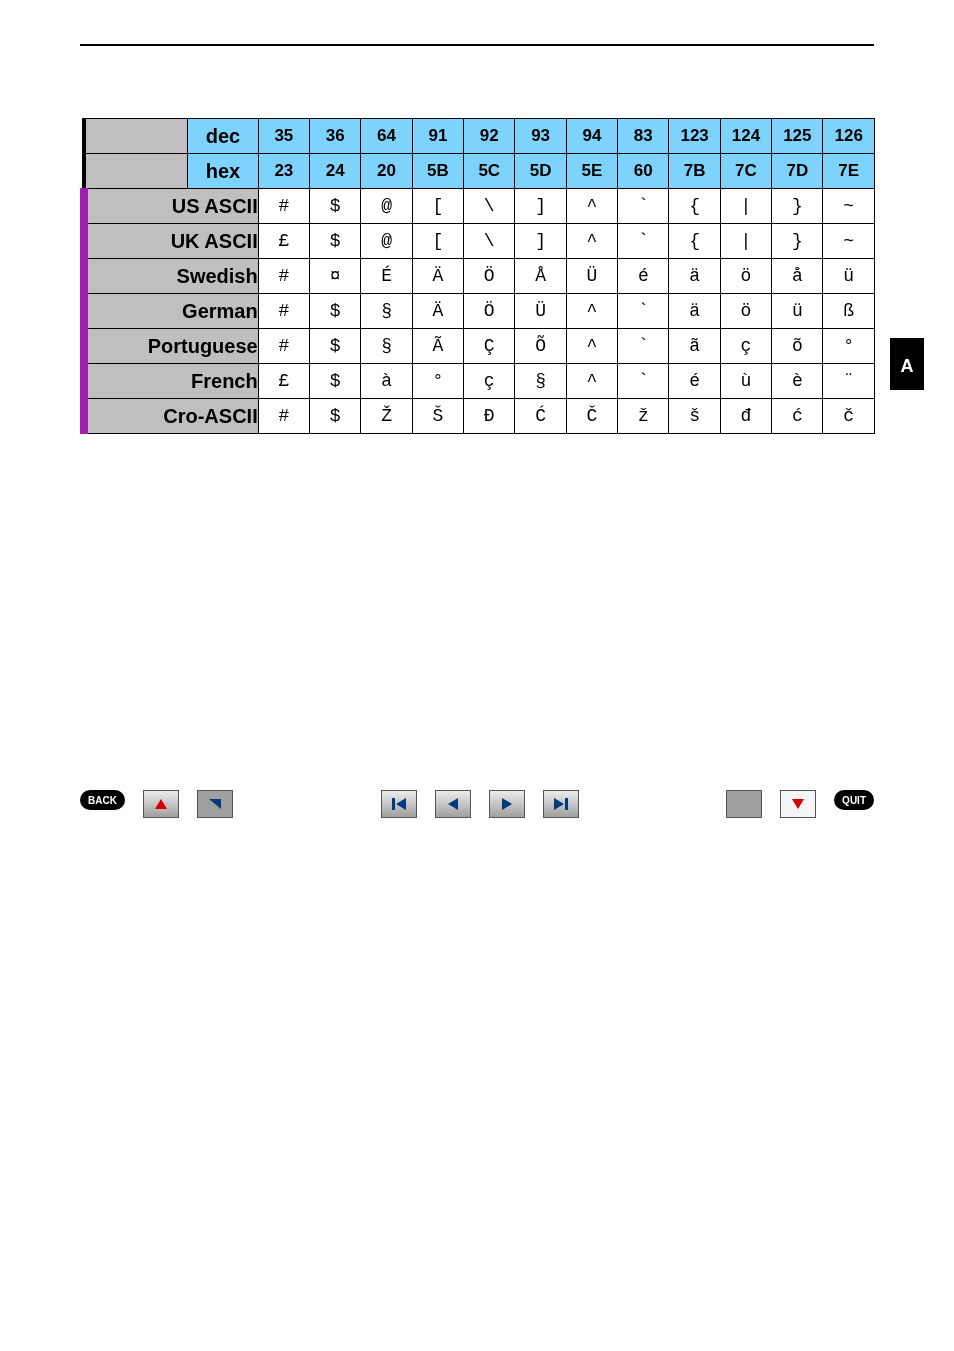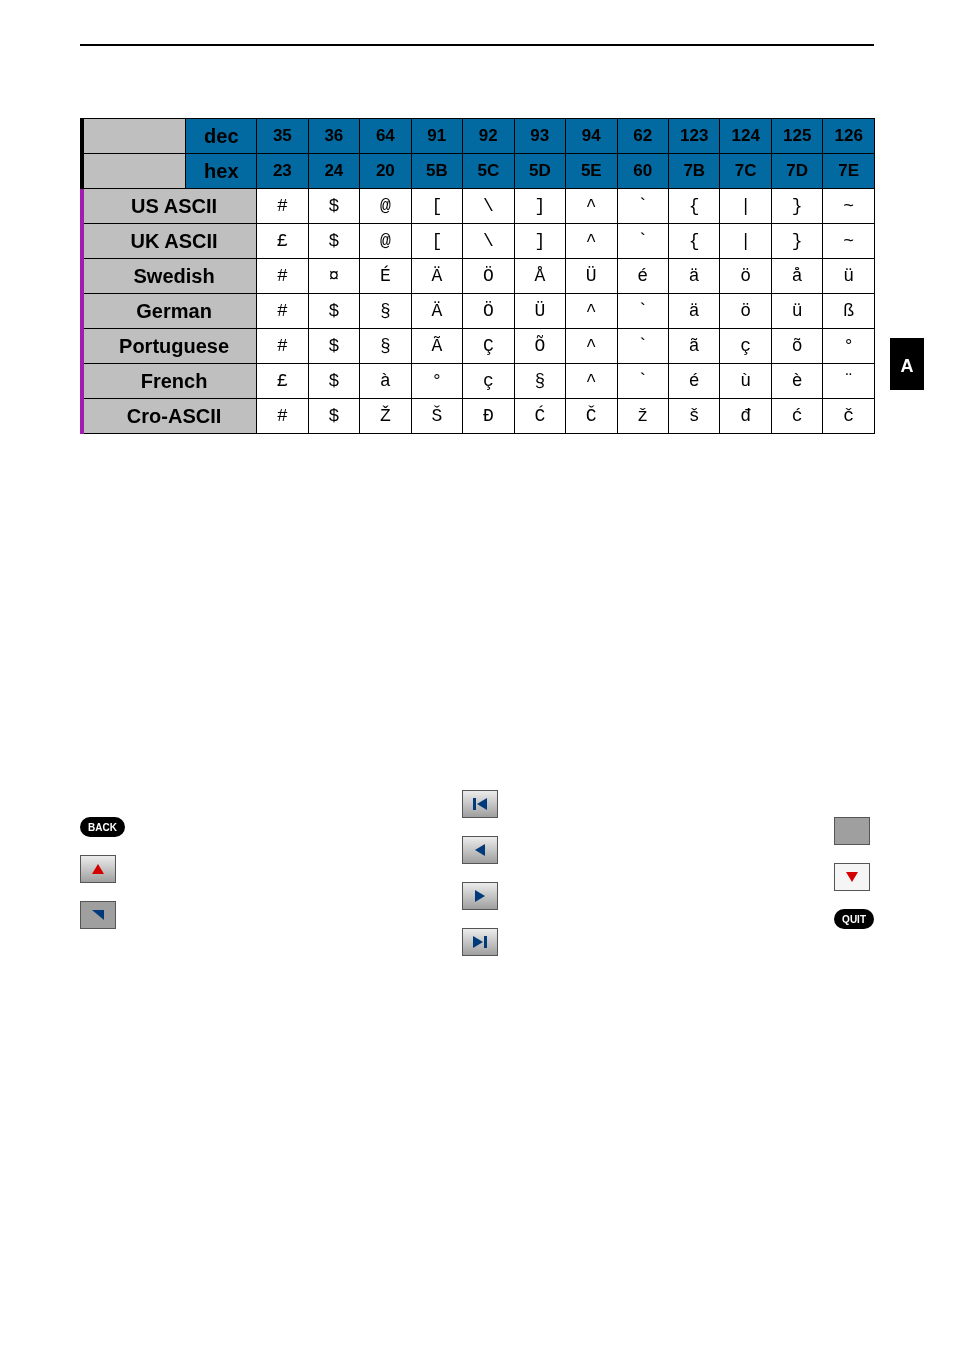--- a/index.html
+++ b/index.html
@@ -6,27 +6,27 @@
   .page{position:relative;width:954px;height:1351px;margin:0 auto;background:#fff;}
   .rule{position:absolute;left:80px;right:80px;top:44px;border-top:2.5px solid #000;}
   .tab{position:absolute;right:30px;top:338px;width:34px;height:52px;background:#000;color:#fff;}
   .tab svg{display:block;}
   .table-wrap{position:absolute;left:80px;top:118px;width:795px;}
   table{border-collapse:collapse;width:100%;table-layout:fixed;}
   col.lbl{width:103px;}
   col.unit{width:70px;}
   col.cell{width:51px;}
   th,td{border:1px solid #000;height:34px;padding:0;text-align:center;font-size:17px;font-family:Arial,Helvetica,sans-serif;}
-  th{background:#0369a1;font-weight:bold;}
-  td.row-lbl{background:#bfbfbf;text-align:center;padding-left:8px;font-weight:bold;font-size:20px;border-left:4px solid #a21caf;}
+  th{background:#7dd3fc;font-weight:bold;}
+  td.row-lbl{background:#bfbfbf;text-align:right;padding-left:8px;font-weight:bold;font-size:20px;border-left:8px solid #a21caf;}
   th.dec,th.hex{text-align:center;font-size:20px;font-weight:bold;}
   th.corner{background:#bfbfbf;border-left:4px solid #000;}
   td.char{font-family:"Courier New",monospace;font-size:18px;}
   .nav-bar{position:absolute;left:80px;right:80px;top:790px;display:flex;justify-content:space-between;align-items:center;}
-  .btn-group{display:flex;gap:18px;flex-direction:column;}
+  .btn-group{display:flex;gap:18px;}
   .btn{width:34px;height:26px;background:linear-gradient(to bottom,#ececec,#9f9f9f);border:1px solid #555;display:flex;align-items:center;justify-content:center;}
   .btn.solid{background:#9f9f9f;}
   .btn.white{background:#f5f5f5;}
   .lbl-pill{height:20px;padding:0 8px;background:#000;color:#fff;font-family:Arial,Helvetica,sans-serif;font-size:10px;font-weight:bold;border-radius:12px;display:flex;align-items:center;}
 </style>
 </head>
 <body>
 
 <div class="page">
   <div class="rule"></div>
@@ -60,21 +60,21 @@
         <tr>
           <th class="corner"></th>
           <th class="dec">dec</th>
           <th>35</th>
           <th>36</th>
           <th>64</th>
           <th>91</th>
           <th>92</th>
           <th>93</th>
           <th>94</th>
-          <th>62</th>
+          <th>83</th>
           <th>123</th>
           <th>124</th>
           <th>125</th>
           <th>126</th>
         </tr>
         <tr>
           <th class="corner"></th>
           <th class="hex">hex</th>
           <th>23</th>
           <th>24</th>

